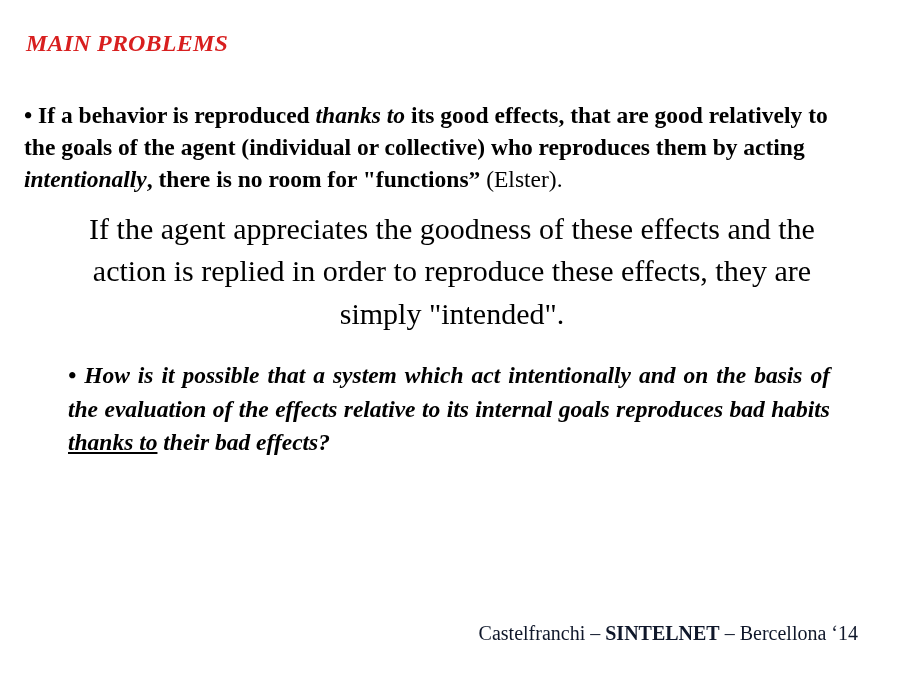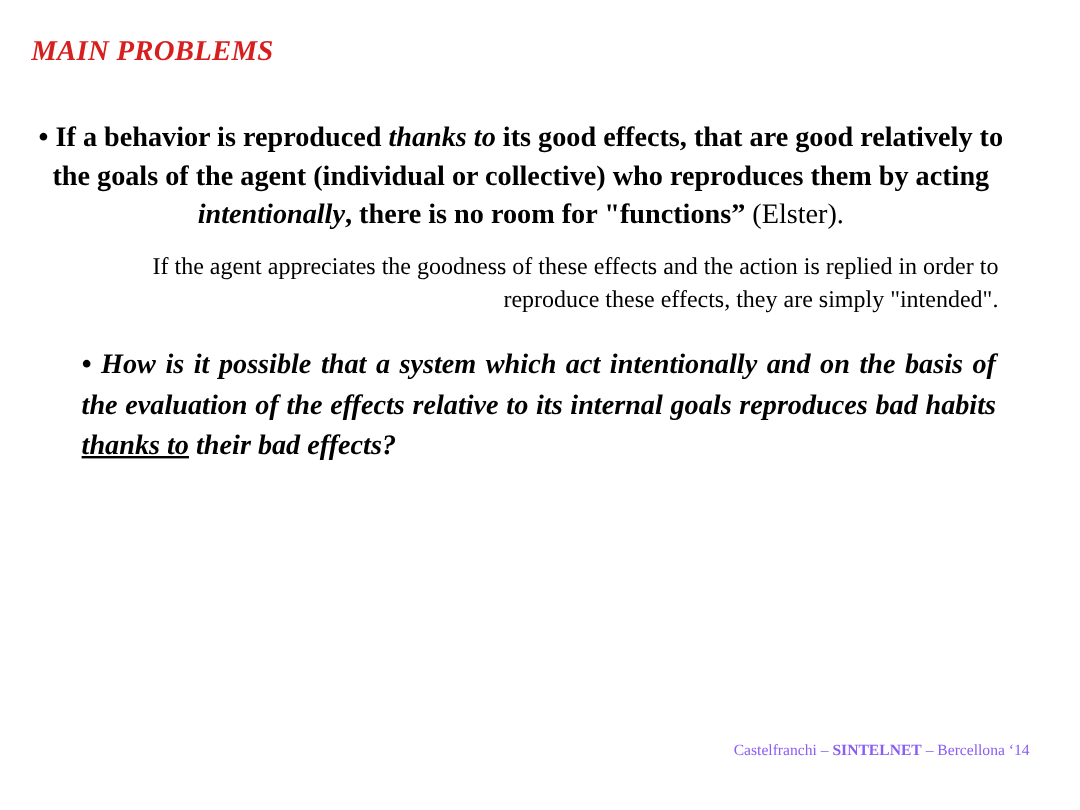--- a/index.html
+++ b/index.html
@@ -35,37 +35,37 @@
     position: absolute;
     left: 24px;
     top: 99px;
     width: 820px;
   }
   .para-1 {
     font-family: "Liberation Serif", serif;
     font-size: 23.5px;
     font-weight: bold;
     line-height: 1.37;
-    text-align: center;
+    text-align: left;
   }
   .para-1 .ital {
     font-style: italic;
   }
   .para-1 .reg {
     font-weight: normal;
   }
   .para-2 {
     margin-top: 12px;
     margin-left: 48px;
     width: 760px;
     font-family: "Liberation Serif", serif;
-    font-size: 20px;
+    font-size: 30px;
     font-weight: normal;
     line-height: 1.42;
-    text-align: right;
+    text-align: center;
   }
   .para-3 {
     margin-top: 24px;
     margin-left: 44px;
     width: 762px;
     font-family: "Liberation Serif", serif;
     font-size: 23.5px;
     font-weight: bold;
     font-style: italic;
     line-height: 1.42;
@@ -74,24 +74,24 @@
   }
   .para-3 .u {
     text-decoration: underline;
   }
   .bullet {
     display: inline;
   }
   .footer {
     position: absolute;
     right: 42px;
-    bottom: 42px;
+    bottom: 30px;
     font-family: "Liberation Serif", serif;
-    font-size: 13px;
-    color: #8b5cf6;
+    font-size: 20px;
+    color: #0f172a;
     white-space: nowrap;
   }
   .footer .bold {
     font-weight: bold;
   }
 </style>
 </head>
 <body>
 
 <div class="slide">

